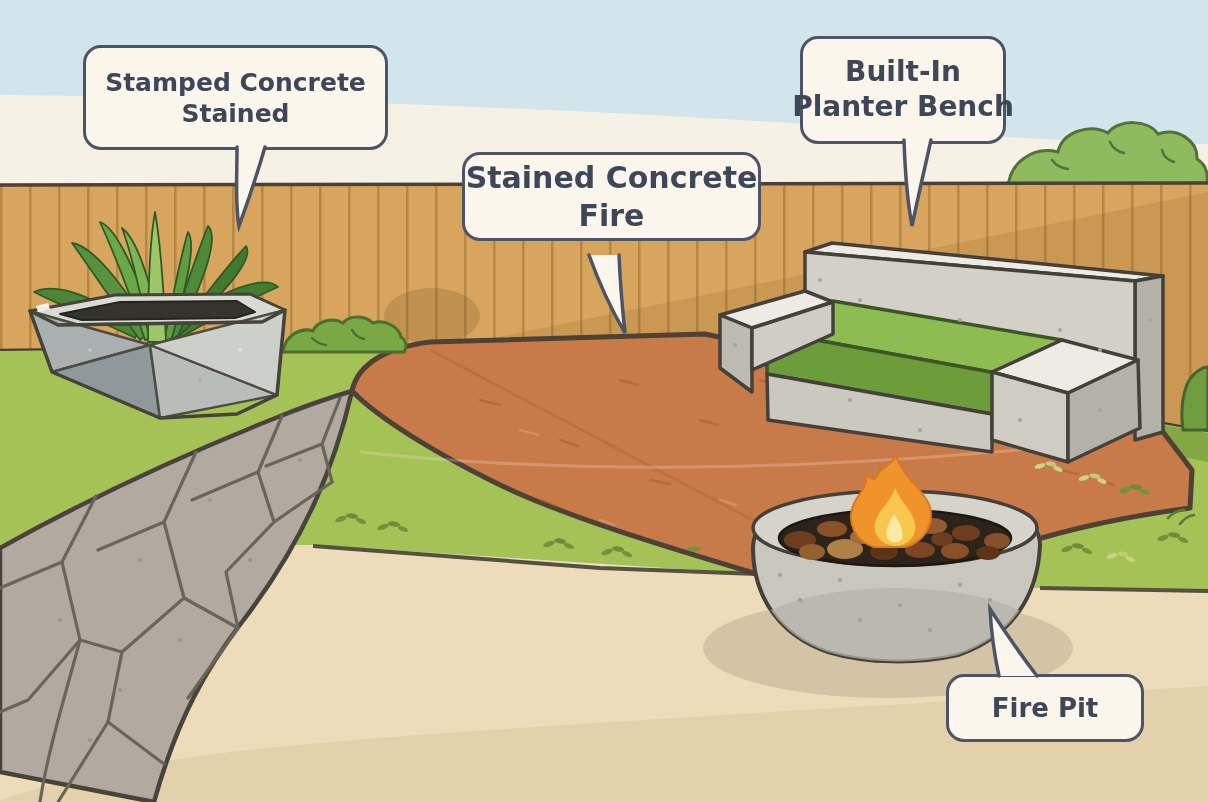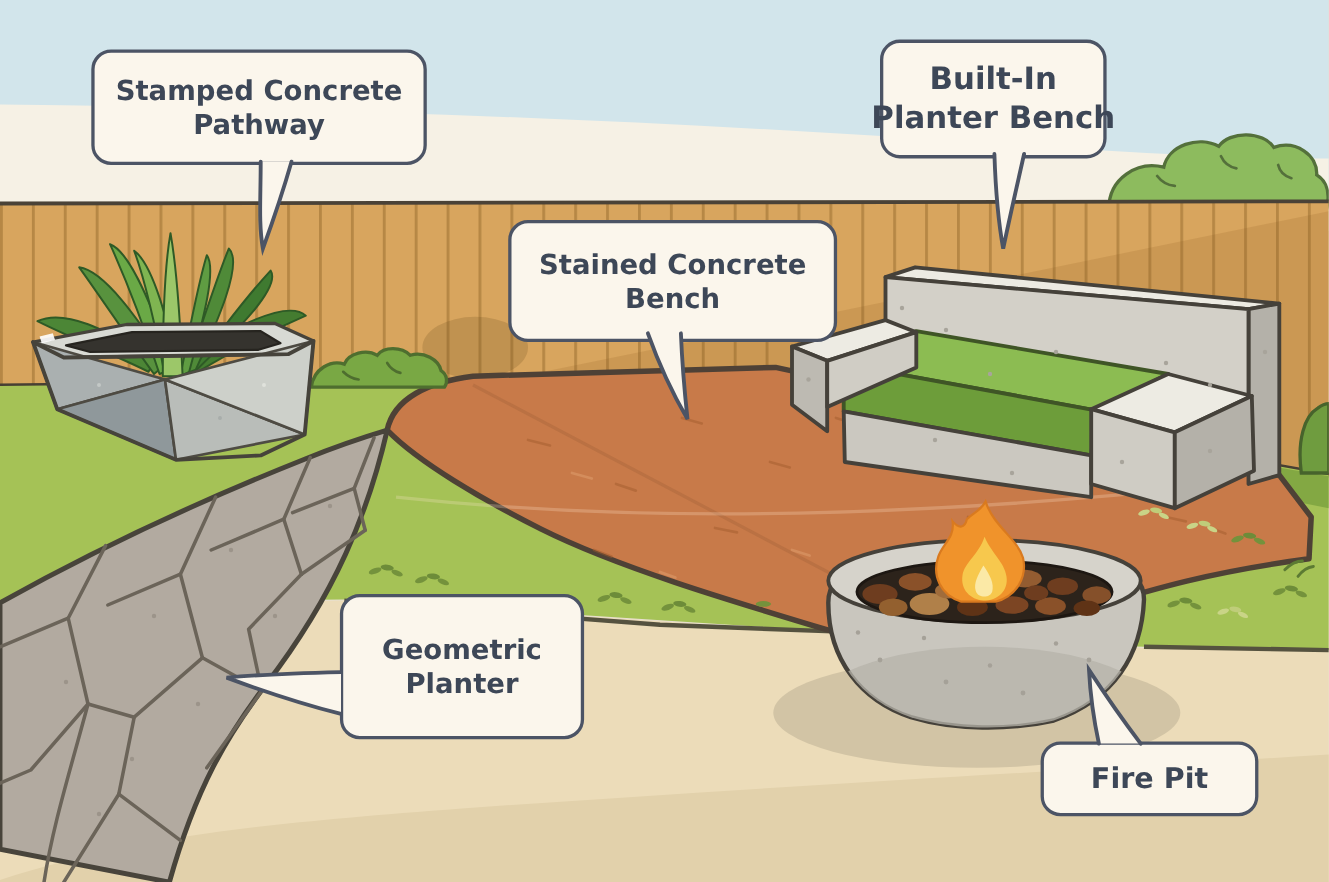--- a/index.html
+++ b/index.html
@@ -8,21 +8,21 @@
   .stage svg.scene{position:absolute;left:0;top:0;}
   .bubble{position:absolute;box-sizing:border-box;background:#fbf6ec;
           border:3.5px solid #4c5465;border-radius:18px;color:#3d4757;
           display:flex;flex-direction:column;align-items:center;justify-content:center;
           text-align:center;font-weight:bold;line-height:1.24;z-index:5;}
   .bubble .ln{display:block;white-space:nowrap;}
   .tail{position:absolute;overflow:visible;pointer-events:none;}
   .tail .tfill{fill:#fbf6ec;}
   .tail .tline{fill:none;stroke:#4c5465;stroke-width:3.5;stroke-linecap:round;}
   #b-pathway{left:83px;top:45px;width:305px;height:105px;font-size:25px;}
-  #b-patio{left:462px;top:152px;width:299px;height:111px;font-size:25px;margin-top:48px;}
+  #b-patio{left:462px;top:152px;width:299px;height:89px;font-size:30px;}
   #b-bench{left:800px;top:36px;width:206px;height:108px;font-size:28px;}
   #b-planter{left:309px;top:540px;width:222px;height:132px;font-size:25px;}
   #b-firepit{left:922px;top:674px;width:198px;height:68px;font-size:26px;margin-left:24px;}
 </style>
 </head>
 <body>
 
 <div class="stage">
 <svg class="scene" width="1208" height="802" viewBox="0 0 1208 802">
   <defs>
@@ -272,53 +272,45 @@
       <path d="M895,488 C902,504 913,511 915,524 C917,537 907,546 894,546
                C882,545 873,536 875,523 C877,511 890,504 895,488 Z" fill="#f7c84d"></path>
       <path d="M894,514 C900,523 904,530 902,538 C900,544 889,544 887,537
                C885,530 889,523 894,514 Z" fill="#fbe9a6"></path>
     </g>
   </g>
 </svg>
 
 <div class="bubble" id="b-pathway">
   <span class="ln">Stamped Concrete</span>
-  <span class="ln">Pathway</span>
+  <span class="ln">Stained</span>
   <svg class="tail" style="left:146px;top:94px;width:40px;height:90px;">
     <path class="tfill" d="M5,5 C5,38 3,62 7,84 C15,62 25,33 33,5 Z"></path>
     <path class="tline" d="M5,5 C5,38 3,62 7,84 C15,62 25,33 33,5"></path>
   </svg>
 </div>
 
 <div class="bubble" id="b-patio">
   <span class="ln">Stained Concrete</span>
-  <span class="ln">Bench</span>
+  <span class="ln">Fire</span>
   <svg class="tail" style="left:116px;top:94px;width:55px;height:90px;">
     <path class="tfill" d="M8,6 C18,34 30,60 44,84 C41,56 39,31 38,6 Z"></path>
     <path class="tline" d="M8,6 C18,34 30,60 44,84 C41,56 39,31 38,6"></path>
   </svg>
 </div>
 
 <div class="bubble" id="b-bench">
   <span class="ln">Built-In</span>
   <span class="ln">Planter Bench</span>
   <svg class="tail" style="left:94px;top:96px;width:40px;height:95px;">
     <path class="tfill" d="M7,5 C8,35 10,64 15,91 C21,62 28,32 34,5 Z"></path>
     <path class="tline" d="M7,5 C8,35 10,64 15,91 C21,62 28,32 34,5"></path>
   </svg>
 </div>
 
-<div class="bubble" id="b-planter">
-  <span class="ln">Geometric</span>
-  <span class="ln">Planter</span>
-  <svg class="tail" style="left:-113px;top:60px;width:115px;height:50px;">
-    <path class="tfill" d="M111,8 C72,9 38,10 7,13 C42,26 75,37 111,46 Z"></path>
-    <path class="tline" d="M111,8 C72,9 38,10 7,13 C42,26 75,37 111,46"></path>
-  </svg>
-</div>
 
 <div class="bubble" id="b-firepit">
   <span class="ln">Fire Pit</span>
   <svg class="tail" style="left:32px;top:-76px;width:60px;height:80px;">
     <path class="tfill" d="M18,75 C13,52 10,28 9,8 C24,31 40,54 56,75 Z"></path>
     <path class="tline" d="M18,75 C13,52 10,28 9,8 C24,31 40,54 56,75"></path>
   </svg>
 </div>
 </div>
 

